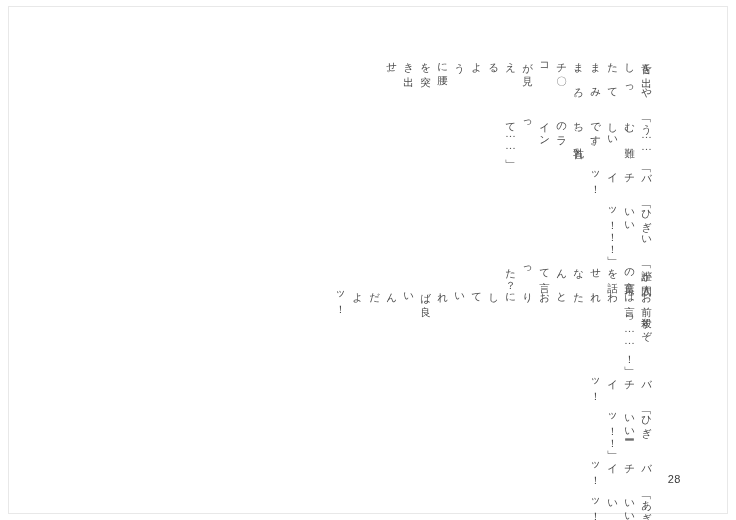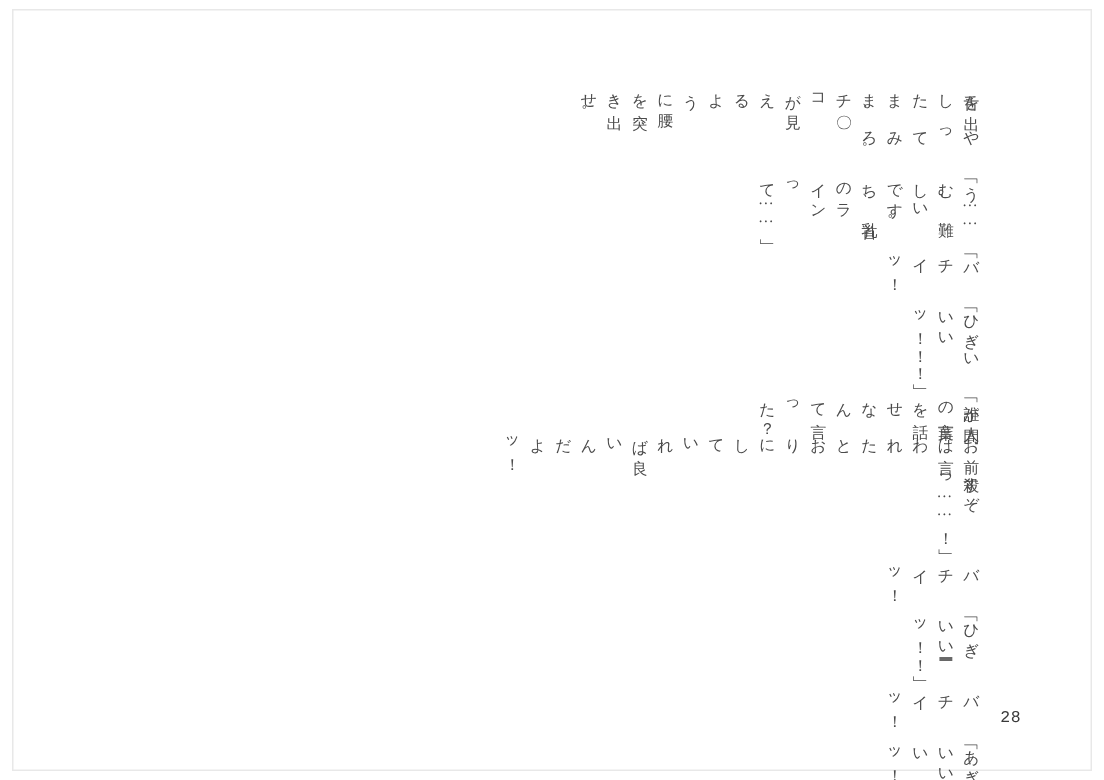--- a/index.html
+++ b/index.html
@@ -70,21 +70,21 @@
   .indent {
     padding-top: 11px;
   }
 
   .page-number {
     position: absolute;
     right: 46px;
     bottom: 28px;
     font-size: 11px;
     color: #3a3a3a;
-    font-family: Liberation Mono, monospace;
+    font-family: Liberation Sans, sans-serif;
     letter-spacing: 0.5px;
   }
 </style>
 </head>
 <body>
 
 <div id="page">
   <div id="paper">
 
     <div id="text-block">

